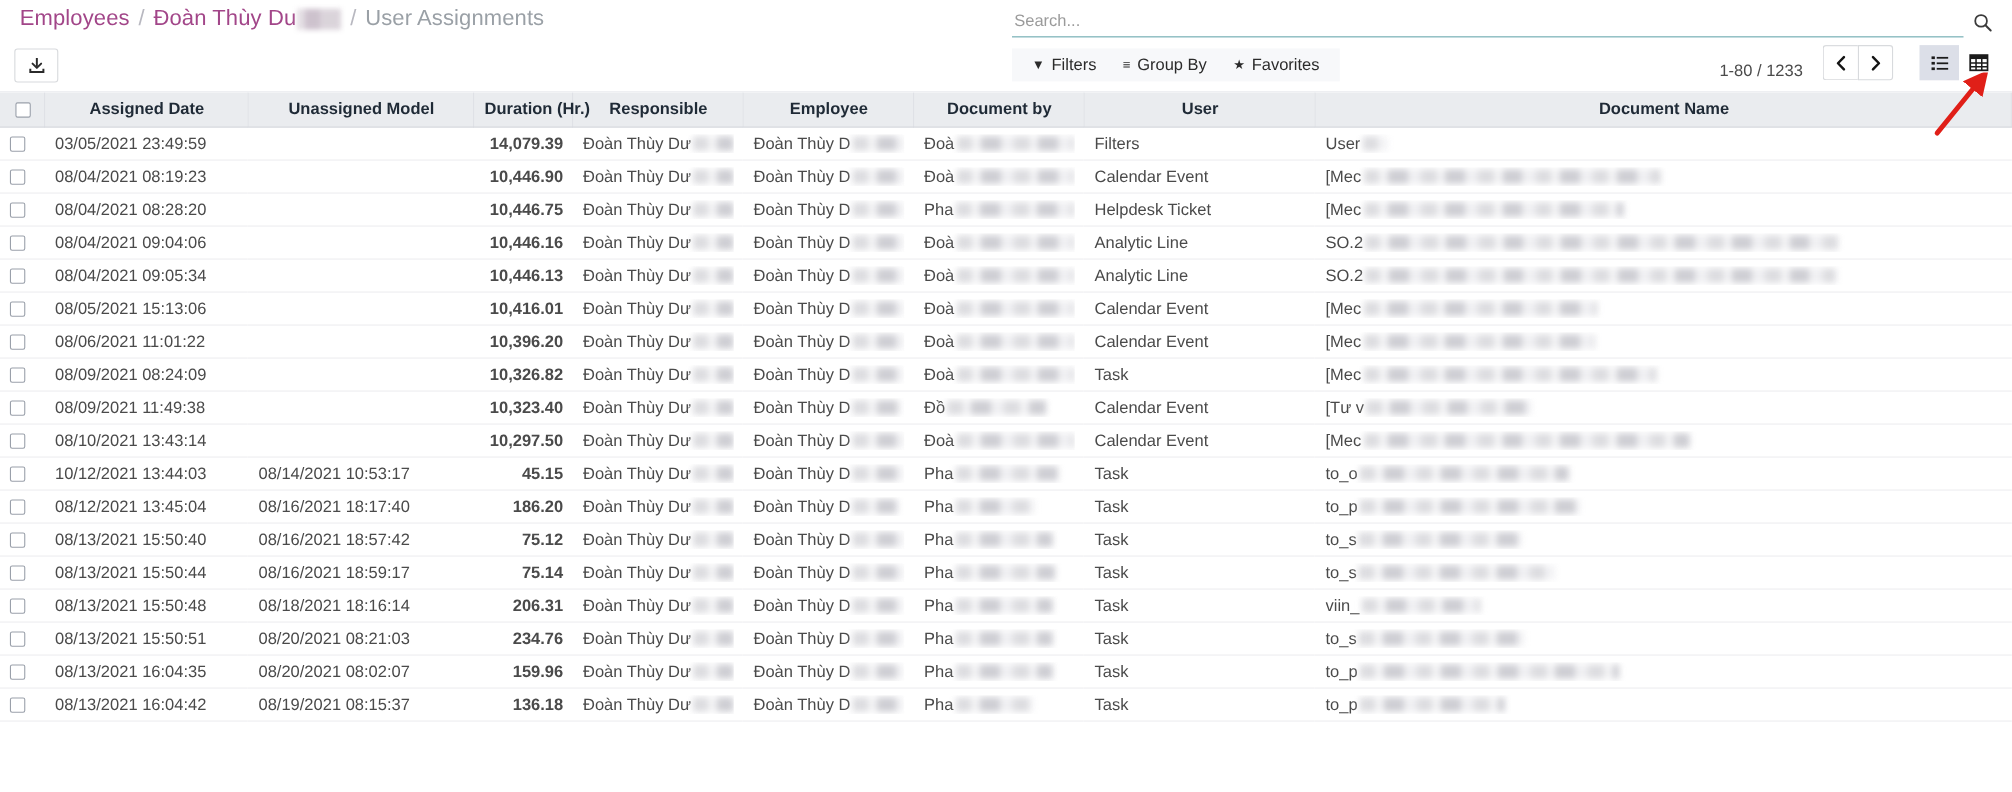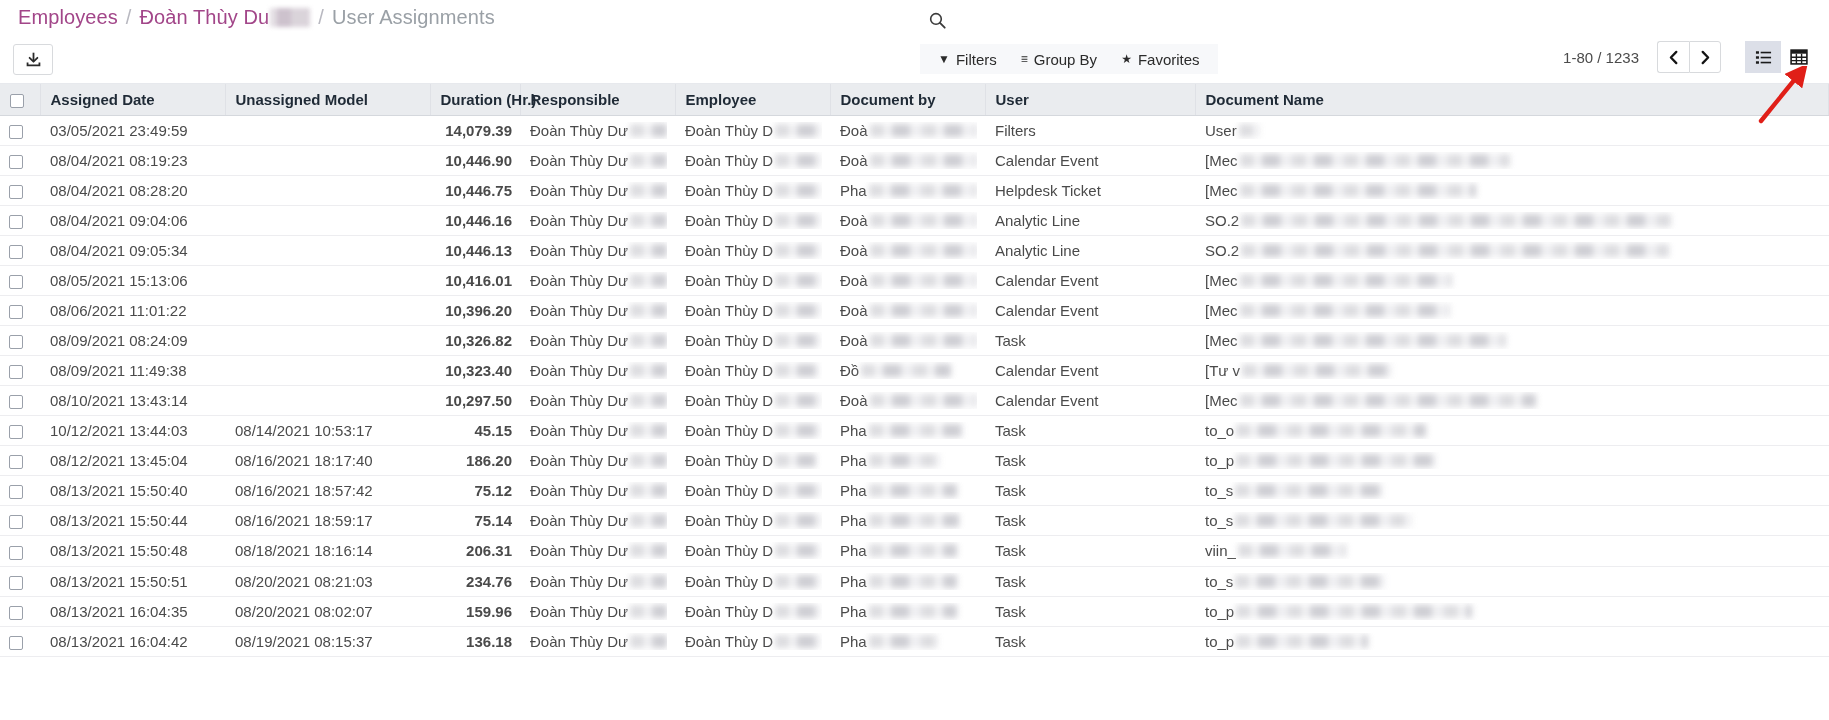--- a/index.html
+++ b/index.html
@@ -96,21 +96,21 @@
     color: #2b2b2b;
     cursor: pointer;
     white-space: nowrap;
   }
   .filter-glyph { font-size: 12px; line-height: 1; }
 
   
   .cp-right {
     position: absolute;
     right: 12px; top: 41px;
-    display: flex; align-items: center; gap: 18px;
+    display: flex; align-items: flex-end; gap: 18px;
   }
   .pager-count {
     font-size: 15px;
     color: #4b4b4b;
     white-space: nowrap;
     cursor: pointer;
   }
   .pager-btns { display: flex; }
   .pager-btn {
     width: 32px; height: 32px;
@@ -151,21 +151,21 @@
   table.olist {
     width: 100%;
     border-collapse: collapse;
     table-layout: fixed;
     font-size: 15px;
   }
   table.olist thead th {
     background: #eaecef;
     color: #1f2a36;
     font-weight: bold;
-    text-align: left;
+    text-align: center;
     padding: 7px 8px 7px 10px;
     height: 31px;
     border-right: 1px solid #dfe1e6;
     border-bottom: 1px solid #d5d8dd;
     white-space: nowrap;
     font-size: 15px;
     cursor: pointer;
     user-select: none;
   }
   table.olist thead th.num { text-align: right; }
@@ -237,20 +237,21 @@
 
   <div class="export-btn" title="Export">
     <svg width="17" height="17" viewBox="0 0 20 20">
       <path d="M10 2 L10 11" stroke="#2a2a2a" stroke-width="2.1" fill="none"></path>
       <path d="M5.4 8 L10 12.6 L14.6 8" stroke="#2a2a2a" stroke-width="2.1" fill="none" stroke-linejoin="round" stroke-linecap="round"></path>
       <path d="M3 13.6 L3 17 L17 17 L17 13.6" stroke="#2a2a2a" stroke-width="2.1" fill="none"></path>
     </svg>
   </div>
 
   <div class="search-wrap">
+    <input class="search-field" type="text" placeholder="Search..." style="">
     <div class="search-icon-btn">
       <svg width="19" height="19" viewBox="0 0 20 20">
         <circle cx="8.4" cy="8.4" r="5.6" stroke="#3b3b3b" stroke-width="1.7" fill="none"></circle>
         <path d="M12.6 12.6 L17.6 17.6" stroke="#3b3b3b" stroke-width="1.9" stroke-linecap="round"></path>
       </svg>
     </div>
   </div>
 
   <div class="filter-bar">
     <div class="filter-item">

